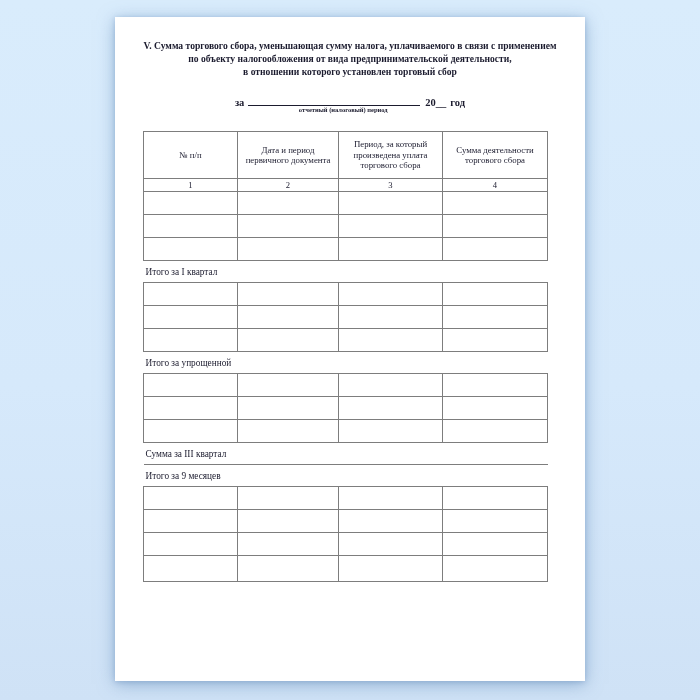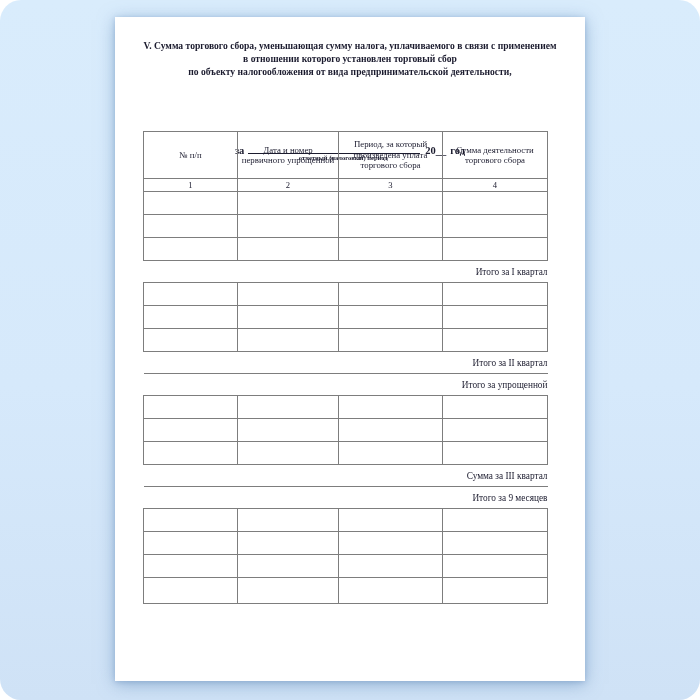--- a/index.html
+++ b/index.html
@@ -8,21 +8,20 @@
     width: 700px;
     height: 700px;
     overflow: hidden;
     font-family: "Liberation Serif", "DejaVu Serif", serif;
   }
   .stage {
     position: relative;
     width: 700px;
     height: 700px;
     background: linear-gradient(180deg, #d9ecfc 0%, #d6e9fb 55%, #cfe2f6 100%);
-    border-radius: 21px;
   }
   .paper {
     position: absolute;
     left: 115px;
     top: 17px;
     width: 470px;
     height: 664px;
     background: #ffffff;
     box-shadow: 0 3px 16px rgba(96, 136, 182, 0.55), 0 1px 5px rgba(96, 136, 182, 0.35);
   }
@@ -41,21 +40,20 @@
     position: absolute;
     top: 77px;
     left: 0;
     right: 0;
     height: 30px;
     text-align: center;
     font-weight: bold;
     font-size: 10.5px;
     color: #1b1b2e;
     white-space: nowrap;
-    margin-top: 48px;
   }
   .period .za { margin-right: 4px; }
   .blank {
     position: relative;
     display: inline-block;
     width: 172px;
     border-bottom: 1px solid #1b1b2e;
     height: 11px;
     vertical-align: baseline;
   }
@@ -98,53 +96,53 @@
     text-align: center;
     font-size: 8.6px;
     line-height: 12px;
   }
   tr.data td { height: 22px; }
   tr.data.last td { height: 25px; }
   tr.total td {
     border-left: 0;
     border-right: 0;
     height: 21px;
-    text-align: right;
+    text-align: left;
     vertical-align: middle;
     padding-left: 2px;
     font-size: 9.3px;
   }
 </style>
 </head>
 <body>
 
 <div class="stage">
   <div class="paper">
 
     <div class="title">
       <div>V.  Сумма торгового сбора, уменьшающая сумму налога,  уплачиваемого в связи с применением</div>
+      <div>по объекту налогообложения от вида предпринимательской деятельности,</div>
       <div>в отношении которого установлен торговый сбор</div>
-      <div>по объекту налогообложения от вида предпринимательской деятельности,</div>
     </div>
 
     <div class="period">
       <span class="za">за</span><span class="blank"><span class="caption">отчетный (налоговый) период</span></span><span class="year">20__</span><span class="god">год</span>
     </div>
 
     <table class="form-table">
       <colgroup>
         <col style="width:94px">
         <col style="width:101px">
         <col style="width:104px">
         <col style="width:105px">
       </colgroup>
       <tbody>
         <tr class="hdr">
           <td>№ п/п</td>
-          <td>Дата и номер первичного упрощенной</td>
+          <td>Дата и период первичного документа</td>
           <td>Период, за который произведена уплата торгового сбора</td>
           <td>Сумма деятельности торгового сбора</td>
         </tr>
         <tr class="nums">
           <td>1</td>
           <td>2</td>
           <td>3</td>
           <td>4</td>
         </tr>
 
@@ -182,23 +180,20 @@
             <td></td>
             <td></td>
         </tr>
         <tr class="data">
           <td></td>
             <td></td>
             <td></td>
             <td></td>
         </tr>
         <tr class="total">
-          <td colspan="4">Итого за II квартал</td>
-        </tr>
-        <tr class="total">
           <td colspan="4">Итого за упрощенной</td>
         </tr>
 
         <tr class="data">
           <td></td>
             <td></td>
             <td></td>
             <td></td>
         </tr>
         <tr class="data">

